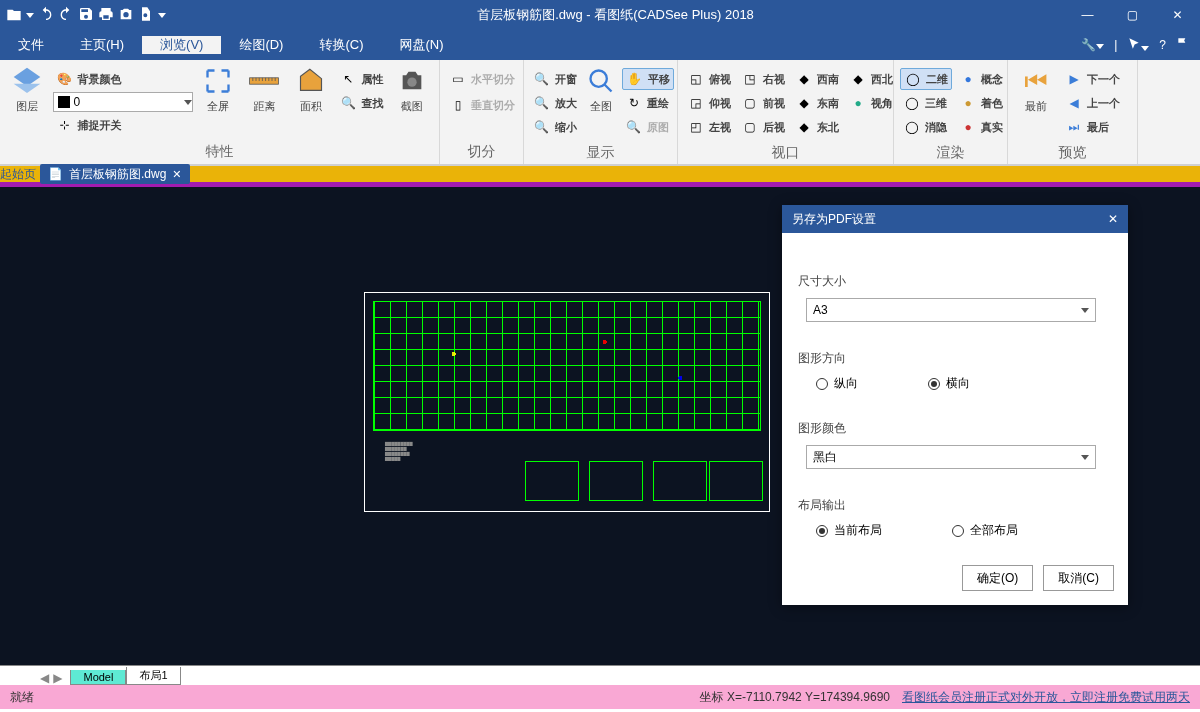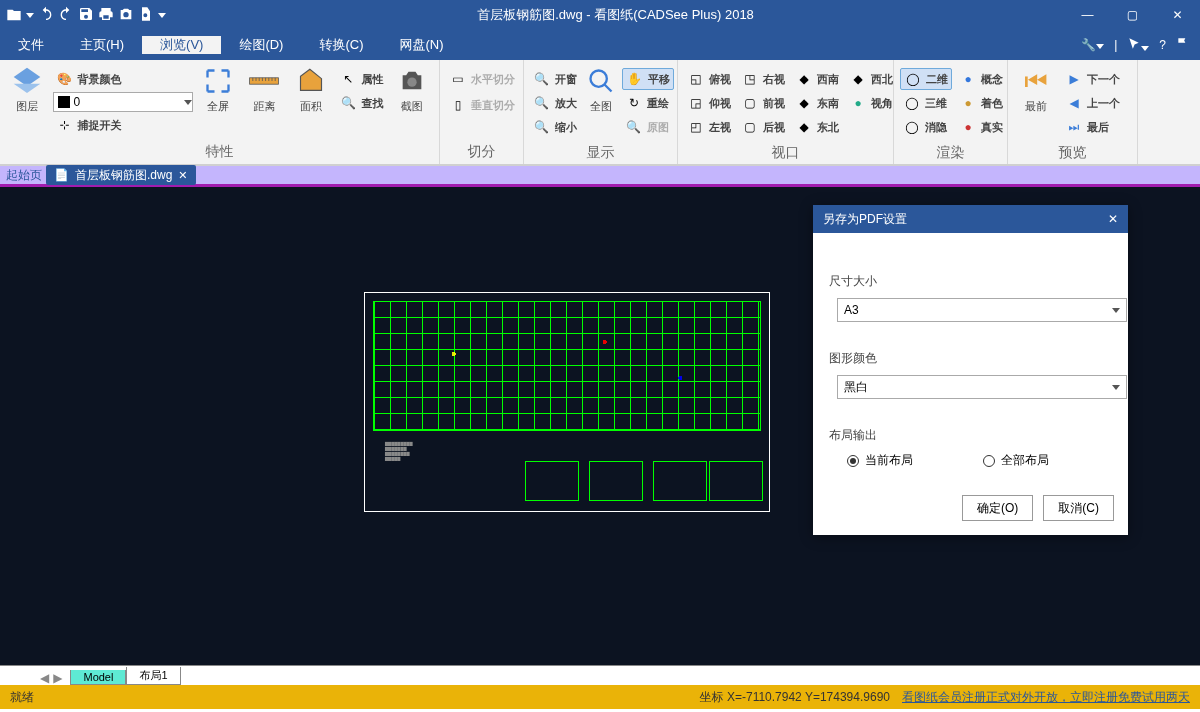--- a/index.html
+++ b/index.html
@@ -20,43 +20,43 @@
   .ribbon-group-body { flex: 1; display: flex; align-items: flex-start; padding: 4px 6px; gap: 4px; }
   .ribbon-group-label { text-align: center; font-size: 14px; color: #666; padding: 2px 0 3px; }
   .rb-big { display: flex; flex-direction: column; align-items: center; gap: 2px; width: 44px; cursor: pointer; }
   .rb-big .icn { width: 34px; height: 34px; display: flex; align-items: center; justify-content: center; }
   .rb-big .lbl { font-size: 11px; color: #444; text-align: center; line-height: 1.1; }
   .rb-smallrow { display: flex; align-items: center; gap: 4px; height: 22px; cursor: pointer; padding: 0 3px; }
   .rb-smallrow .icn { width: 18px; height: 18px; display: flex; align-items: center; justify-content: center; }
   .rb-smallrow .lbl { font-size: 11px; color: #444; white-space: nowrap; font-weight: bold; }
   .rb-col { display: flex; flex-direction: column; gap: 2px; padding-top: 4px; }
   .bg-color-select { width: 140px; height: 20px; border: 1px solid #aaa; background: #fff; font-size: 11px; padding-left: 4px; display:flex; align-items:center; justify-content:space-between; }
-  .tab-strip { height: 22px; background: #c4b5fd; border-bottom: 3px solid #a21caf; border-top: 1px solid #d0d0d0; display: flex; align-items: center; padding-left: 6px; }
+  .tab-strip { height: 22px; background: #eab308; border-bottom: 5px solid #a21caf; border-top: 1px solid #d0d0d0; display: flex; align-items: center; }
   .doc-tab { display: flex; align-items: center; gap: 6px; height: 20px; padding: 0 8px; background: #2b579a; color: #fff; border-radius: 2px; margin-left: 4px; }
   .doc-tab .x { font-size: 11px; }
   .canvas-area { height: 478px; background: #0c1321; position: relative; }
   .drawing-thumb { position: absolute; left: 364px; top: 105px; width: 406px; height: 220px; border: 1px solid #fff; }
   .drawing-thumb .inner-plan { position:absolute; left:8px; top:8px; width:388px; height:130px; border:1px solid #0f0; background:repeating-linear-gradient(90deg,#0f0 0 1px,transparent 1px 16px),repeating-linear-gradient(0deg,#0f0 0 1px,transparent 1px 16px); }
   .drawing-thumb .detail { position:absolute; width:54px; height:40px; border:1px solid #0f0; }
-  .dlg { position: absolute; right: 72px; top: 18px; width: 315px; background: #fff; box-shadow: 0 2px 12px rgba(0,0,0,0.4); }
+  .dlg { position: absolute; right: 72px; top: 18px; width: 346px; background: #fff; box-shadow: 0 2px 12px rgba(0,0,0,0.4); }
   .dlg-title { height: 28px; background: #2b579a; color: #fff; display: flex; align-items: center; justify-content: space-between; padding: 0 10px; font-size: 12px; }
   .dlg-body { padding: 12px 14px 0; }
   .dlg-field { margin-bottom: 16px; }
   .dlg-field-label { font-size: 12px; color: #444; margin-bottom: 8px; border-left: 0; padding-left: 2px; margin-top: 28px;}
   .dlg-select { width: 290px; height: 24px; border: 1px solid #aaa; margin-left: 10px; padding: 0 6px; display:flex; align-items:center; justify-content:space-between; background:#fff;}
   .radio-row { display: flex; gap: 70px; margin-left: 20px; }
   .radio-item { display: flex; align-items: center; gap: 6px; }
   .radio { width: 12px; height: 12px; border: 1px solid #333; border-radius: 50%; display: inline-flex; align-items:center; justify-content:center;}
   .radio.checked::after{content:""; width:6px; height:6px; background:#333; border-radius:50%;}
   .dlg-buttons { display: flex; justify-content: flex-end; gap: 10px; padding: 10px 14px 14px; }
   .dlg-btn { height: 26px; padding: 0 14px; border: 1px solid #999; background: #fff; font-size: 12px; display:flex;align-items:center; cursor:pointer;}
   .layout-tabs { height: 20px; background: #fff; display: flex; align-items: flex-end; padding-left: 40px; border-top:1px solid #888;}
   .ltab { padding: 1px 12px; border: 1px solid #888; border-top:none; font-size: 11px; background:#fff; }
   .ltab.sel { background:#5eead4; }
-  .statusbar { height: 24px; background: #eab308; display: flex; align-items: center; padding: 0 10px; font-size: 12px; color: #333; }
+  .statusbar { height: 24px; background: #f9a8d4; display: flex; align-items: center; padding: 0 10px; font-size: 12px; color: #333; }
   .statusbar .spacer { flex: 1; }
   .statusbar a { color: #2b579a; text-decoration: underline; }
   .caret { width:0;height:0;border-left:4px solid transparent;border-right:4px solid transparent;border-top:5px solid currentColor;display:inline-block;}
   .disabled .lbl, .disabled svg { opacity: 0.4; }
   .rb-pressed { background:#d0e0f5; border:1px solid #6faadb; border-radius:2px; }
 </style>
 </head>
 <body>
 
 <div class="titlebar">
@@ -399,20 +399,33 @@
     </div>
     <div class="dlg-body">
       <div class="dlg-field">
         <div class="dlg-field-label">尺寸大小</div>
         <div class="dlg-select">
             <span>A3</span>
             <span class="caret" style="color:#555"></span>
           </div>
       </div>
       <div class="dlg-field">
+        <div class="dlg-field-label">图形方向</div>
+        <div class="radio-row">
+          <label class="radio-item">
+              <span class="radio"></span>
+              <span>纵向</span>
+            </label>
+          <label class="radio-item">
+              <span class="radio checked"></span>
+              <span>横向</span>
+            </label>
+        </div>
+      </div>
+      <div class="dlg-field">
         <div class="dlg-field-label">图形颜色</div>
         <div class="dlg-select">
             <span>黑白</span>
             <span class="caret" style="color:#555"></span>
           </div>
       </div>
       <div class="dlg-field">
         <div class="dlg-field-label">布局输出</div>
         <div class="radio-row">
           <label class="radio-item">

